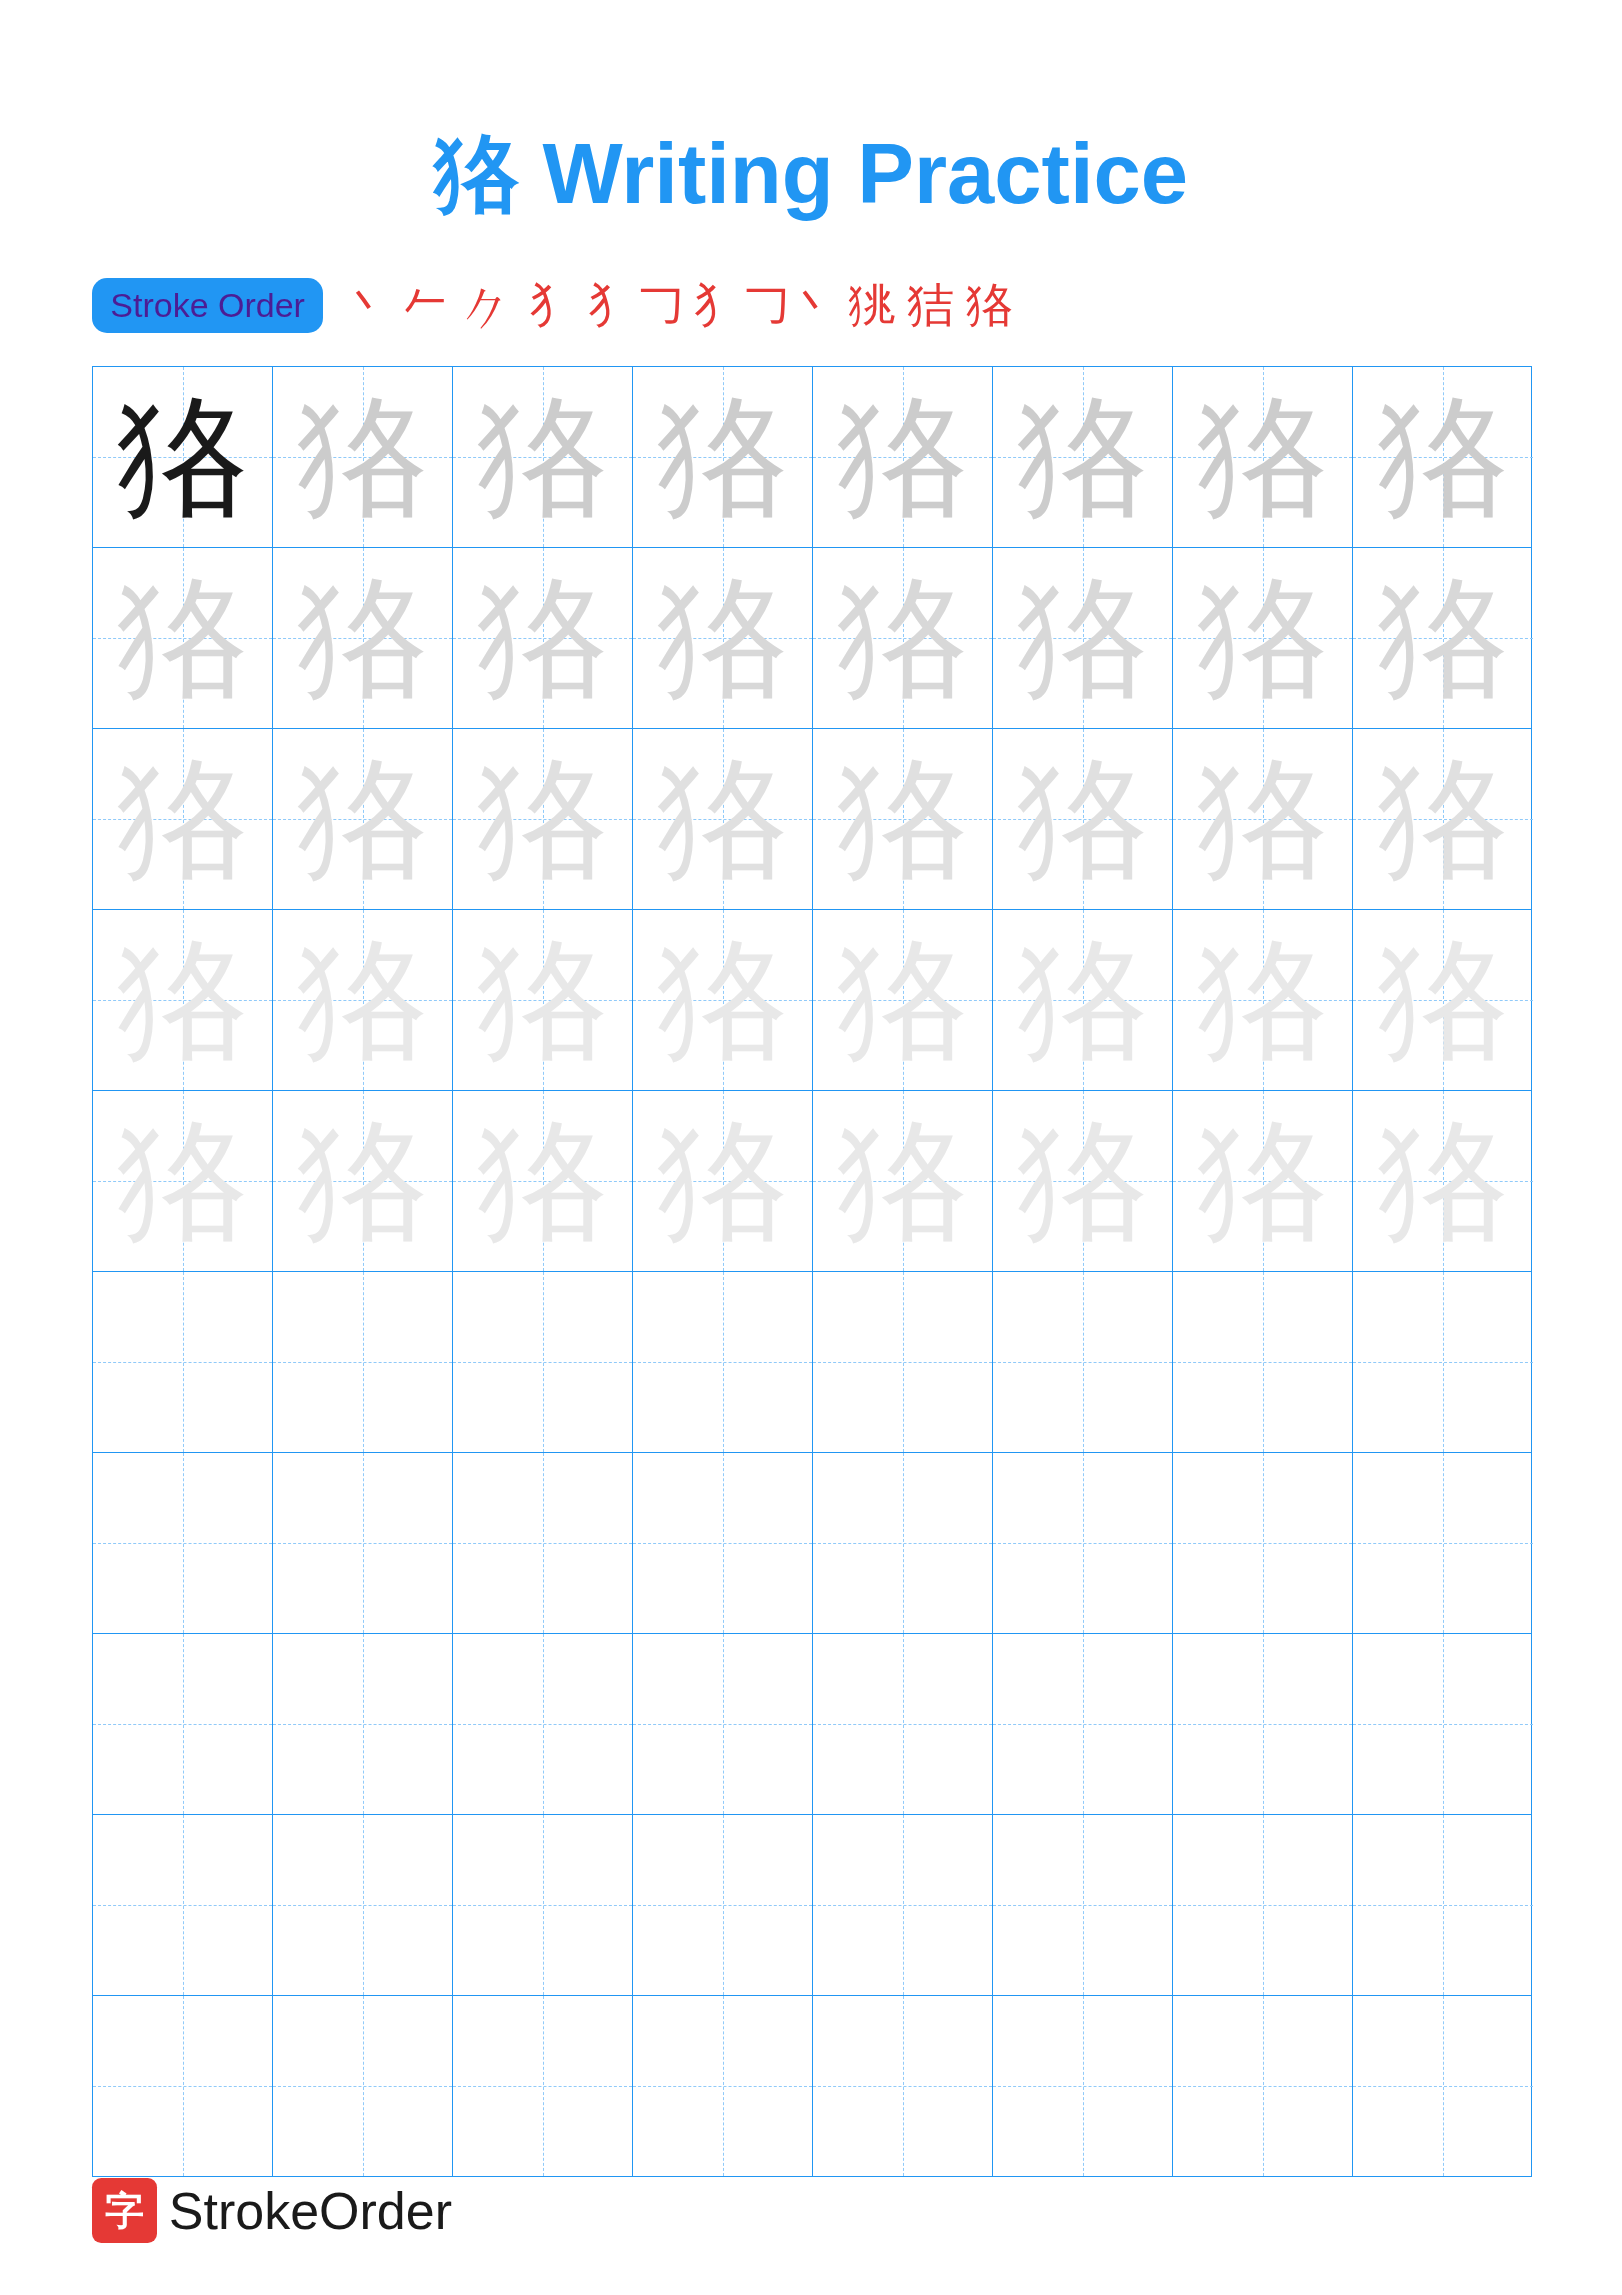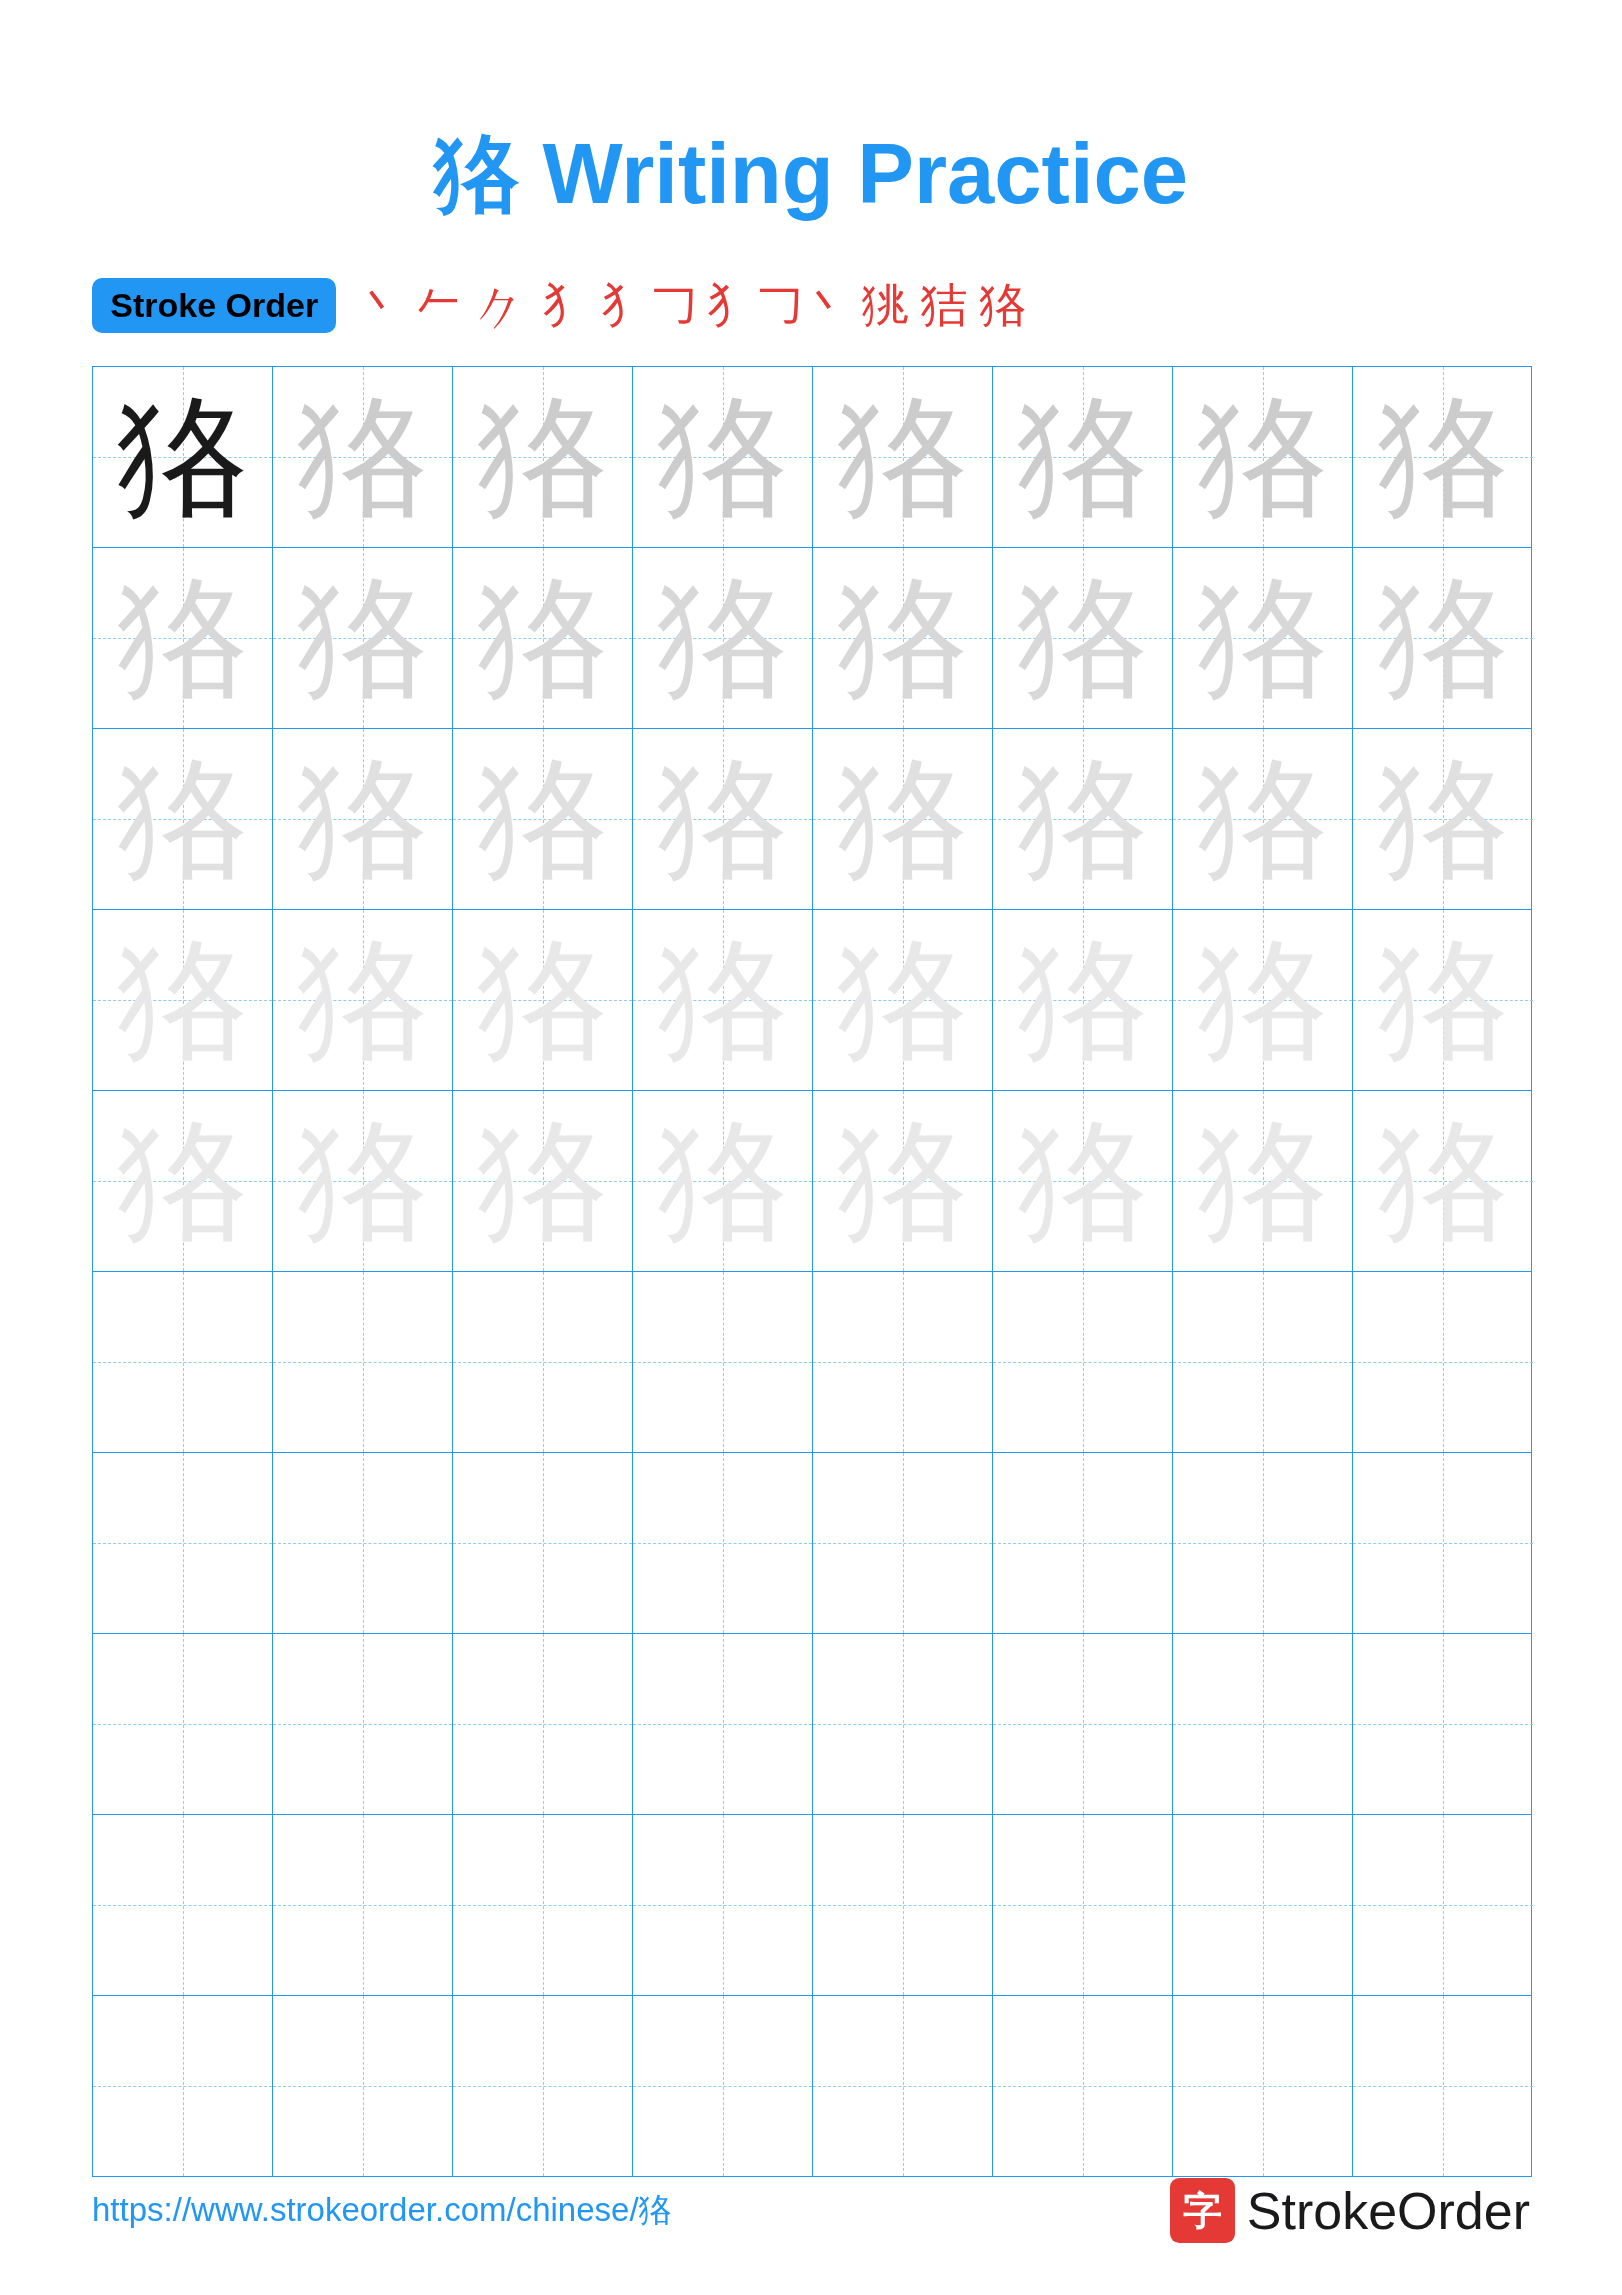--- a/index.html
+++ b/index.html
@@ -25,25 +25,25 @@
     .stroke-order-row {
       display: flex;
       align-items: center;
       padding-left: 92px;
       margin-bottom: 26px;
       gap: 19.6px;
     }
 
     .stroke-order-badge {
       background: #2196F3;
-      color: #000000;
+      color: #4c1d95;
       padding: 7.9px 18.3px;
-      border-radius: 10px;
+      border-radius: 15px;
       font-size: 34px;
-      font-weight: bold;
+      font-weight: normal;
       white-space: nowrap;
     }
 
     .stroke-order-chars {
       display: flex;
       align-items: center;
       gap: 11.8px;
       font-size: 47px;
       color: #e53935;
     }
@@ -409,19 +409,18 @@
     <div class="grid-cell"></div>
     <div class="grid-cell"></div>
     <div class="grid-cell"></div>
     <div class="grid-cell"></div>
     <div class="grid-cell"></div>
   </div>
 
 </div>
 
 <div class="footer">
-  <a class="footer-url">https://www.strokeorder.com/chinese/狢</a>
   <div class="footer-logo">
     <div class="footer-logo-icon">字</div>
     <span class="footer-logo-text">StrokeOrder</span>
   </div>
 </div>
 
 
 </body></html>

